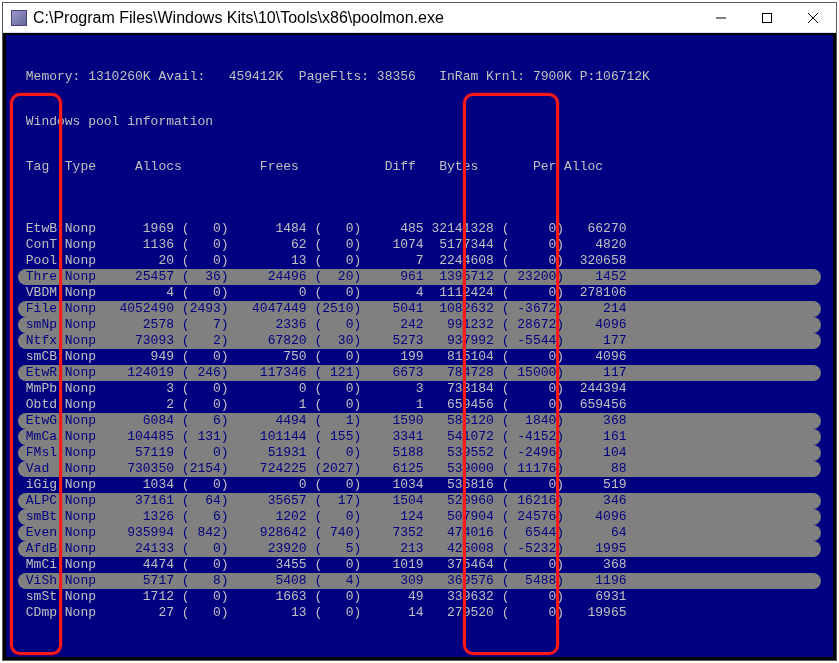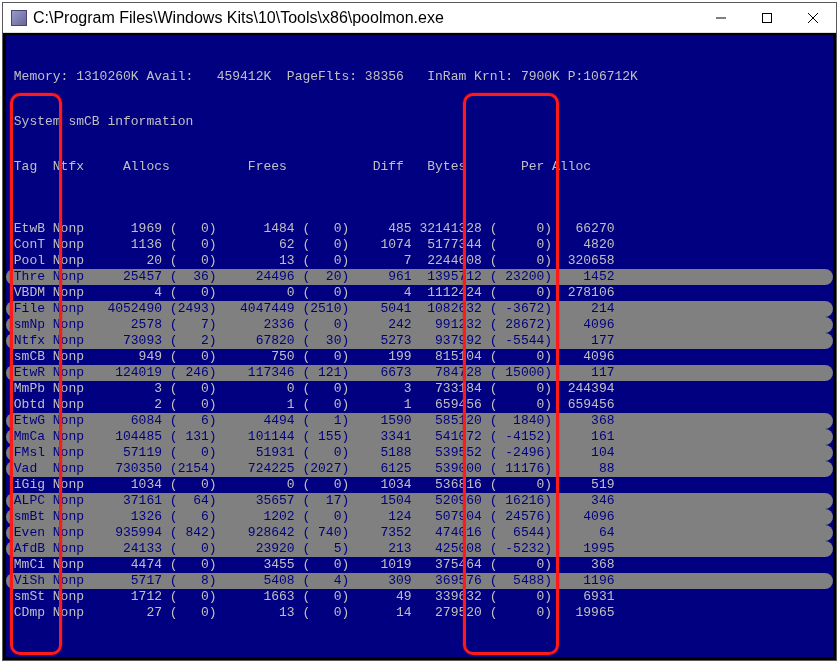--- a/index.html
+++ b/index.html
@@ -34,21 +34,21 @@
   }
   .titlebar .title { flex:1; font-family: "Segoe UI", sans-serif; font-size:16px; color:#000; }
   .winbtns { display:flex; height:100%; }
   .winbtn { width:46px; height:30px; display:flex; align-items:center; justify-content:center; font-family:"Segoe UI",sans-serif; font-size:13px; color:#000; }
   .winbtn svg { stroke:#000; stroke-width:1; fill:none; }
   .console {
     position:absolute;
     top:30px; left:0; right:0; bottom:0;
     background:#000080;
     color:#c0c0c0;
-    padding:4px 0;
+    padding:4px 12px;
     border:3px solid #000;
     border-top:2px solid #000;
     overflow:hidden;
     white-space:pre;
   }
   .hdrline { color:#c0c0c0; }
   .row { height:16px; line-height:16px; }
   .row.dark { background:#000080; color:#c0c0c0; }
   .row.light { background:#808080; color:#000080;border-radius:8px; }
   .colhdr { color:#c0c0c0; }
@@ -85,20 +85,20 @@
           <svg width="10" height="10">
             <line x1="0" y1="0" x2="10" y2="10"></line>
             <line x1="10" y1="0" x2="0" y2="10"></line>
           </svg>
         </div>
     </div>
   </div>
 
   <div class="console">
     <div class="hdrline"> Memory: 1310260K Avail:   459412K  PageFlts: 38356   InRam Krnl: 7900K P:106712K</div>
-    <div class="hdrline"> System smCB information</div>
-    <div class="colhdr row dark"> Tag  Ntfx     Allocs          Frees           Diff   Bytes       Per Alloc</div>
+    <div class="hdrline"> Windows pool information</div>
+    <div class="colhdr row dark"> Tag  Type     Allocs          Frees           Diff   Bytes       Per Alloc</div>
     <div id="rows"><div class="row dark"> </div><div class="row dark"> EtwB Nonp      1969 (   0)      1484 (   0)     485 32141328 (     0)   66270</div><div class="row dark"> ConT Nonp      1136 (   0)        62 (   0)    1074  5177344 (     0)    4820</div><div class="row dark"> Pool Nonp        20 (   0)        13 (   0)       7  2244608 (     0)  320658</div><div class="row light"> Thre Nonp     25457 (  36)     24496 (  20)     961  1395712 ( 23200)    1452</div><div class="row dark"> VBDM Nonp         4 (   0)         0 (   0)       4  1112424 (     0)  278106</div><div class="row light"> File Nonp   4052490 (2493)   4047449 (2510)    5041  1082632 ( -3672)     214</div><div class="row light"> smNp Nonp      2578 (   7)      2336 (   0)     242   991232 ( 28672)    4096</div><div class="row light"> Ntfx Nonp     73093 (   2)     67820 (  30)    5273   937992 ( -5544)     177</div><div class="row dark"> smCB Nonp       949 (   0)       750 (   0)     199   815104 (     0)    4096</div><div class="row light"> EtwR Nonp    124019 ( 246)    117346 ( 121)    6673   784728 ( 15000)     117</div><div class="row dark"> MmPb Nonp         3 (   0)         0 (   0)       3   733184 (     0)  244394</div><div class="row dark"> Obtd Nonp         2 (   0)         1 (   0)       1   659456 (     0)  659456</div><div class="row light"> EtwG Nonp      6084 (   6)      4494 (   1)    1590   585120 (  1840)     368</div><div class="row light"> MmCa Nonp    104485 ( 131)    101144 ( 155)    3341   541072 ( -4152)     161</div><div class="row light"> FMsl Nonp     57119 (   0)     51931 (   0)    5188   539552 ( -2496)     104</div><div class="row light"> Vad  Nonp    730350 (2154)    724225 (2027)    6125   539000 ( 11176)      88</div><div class="row dark"> iGig Nonp      1034 (   0)         0 (   0)    1034   536816 (     0)     519</div><div class="row light"> ALPC Nonp     37161 (  64)     35657 (  17)    1504   520960 ( 16216)     346</div><div class="row light"> smBt Nonp      1326 (   6)      1202 (   0)     124   507904 ( 24576)    4096</div><div class="row light"> Even Nonp    935994 ( 842)    928642 ( 740)    7352   474016 (  6544)      64</div><div class="row light"> AfdB Nonp     24133 (   0)     23920 (   5)     213   425008 ( -5232)    1995</div><div class="row dark"> MmCi Nonp      4474 (   0)      3455 (   0)    1019   375464 (     0)     368</div><div class="row light"> ViSh Nonp      5717 (   8)      5408 (   4)     309   369576 (  5488)    1196</div><div class="row dark"> smSt Nonp      1712 (   0)      1663 (   0)      49   339632 (     0)    6931</div><div class="row dark"> CDmp Nonp        27 (   0)        13 (   0)      14   279520 (     0)   19965</div></div>
   </div>
 
   <div class="hl hl1"></div>
   <div class="hl hl2"></div>
 </div>
 
 </body></html>

